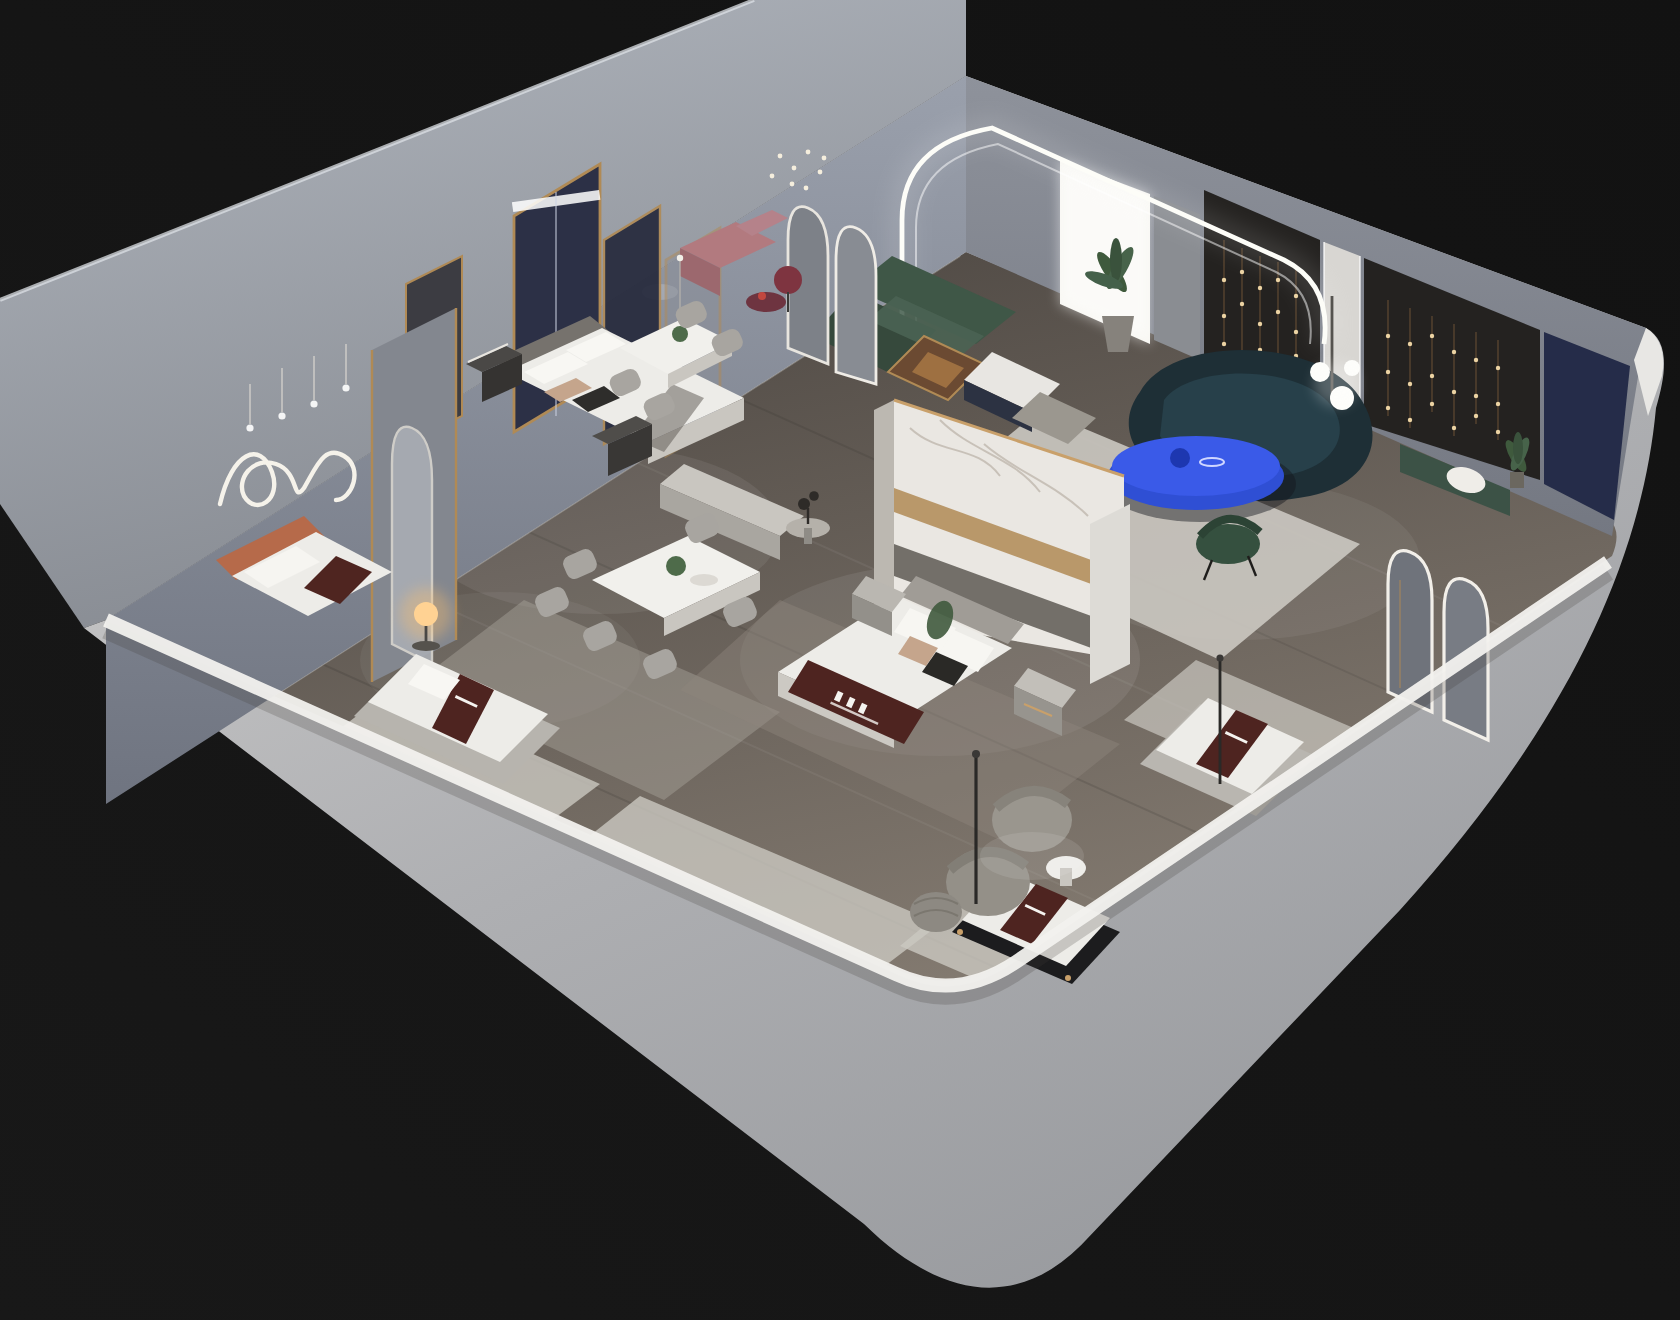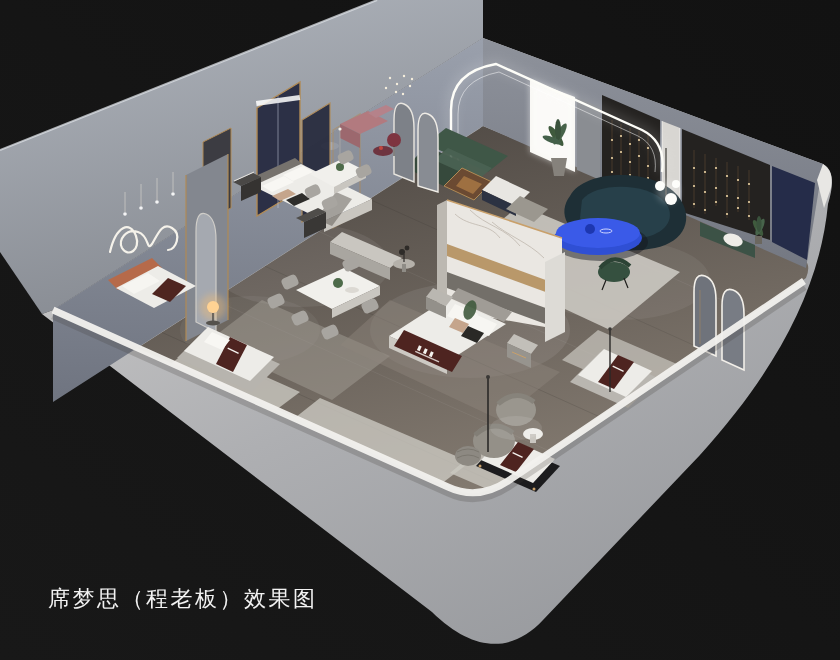--- a/index.html
+++ b/index.html
@@ -426,14 +426,13 @@
     <line x1="700" y1="290" x2="700" y2="344" stroke="var(--c-gold,#b08a55)" stroke-width="0.8" opacity="0.6"></line>
   </g>
 
   <g>
     <path d="M53,310 L448,487 Q478,501 508,481 L804,281" fill="none" stroke="#3e3a35" stroke-width="9" opacity="0.22" transform="translate(0,5)"></path>
     <path d="M53,310 L448,487 Q478,501 508,481 L804,281" fill="none" stroke="var(--c-wallBright,#f2f1ee)" stroke-width="7" opacity="0.95"></path>
     <path d="M823,164 Q834,171 831,188 L824,208 L817,180 Z" fill="#e8e7e4"></path>
   </g>
 </svg>
 
-<div class="caption">席梦思（程老板）效果图</div>
 </div>
 
 </body></html>

